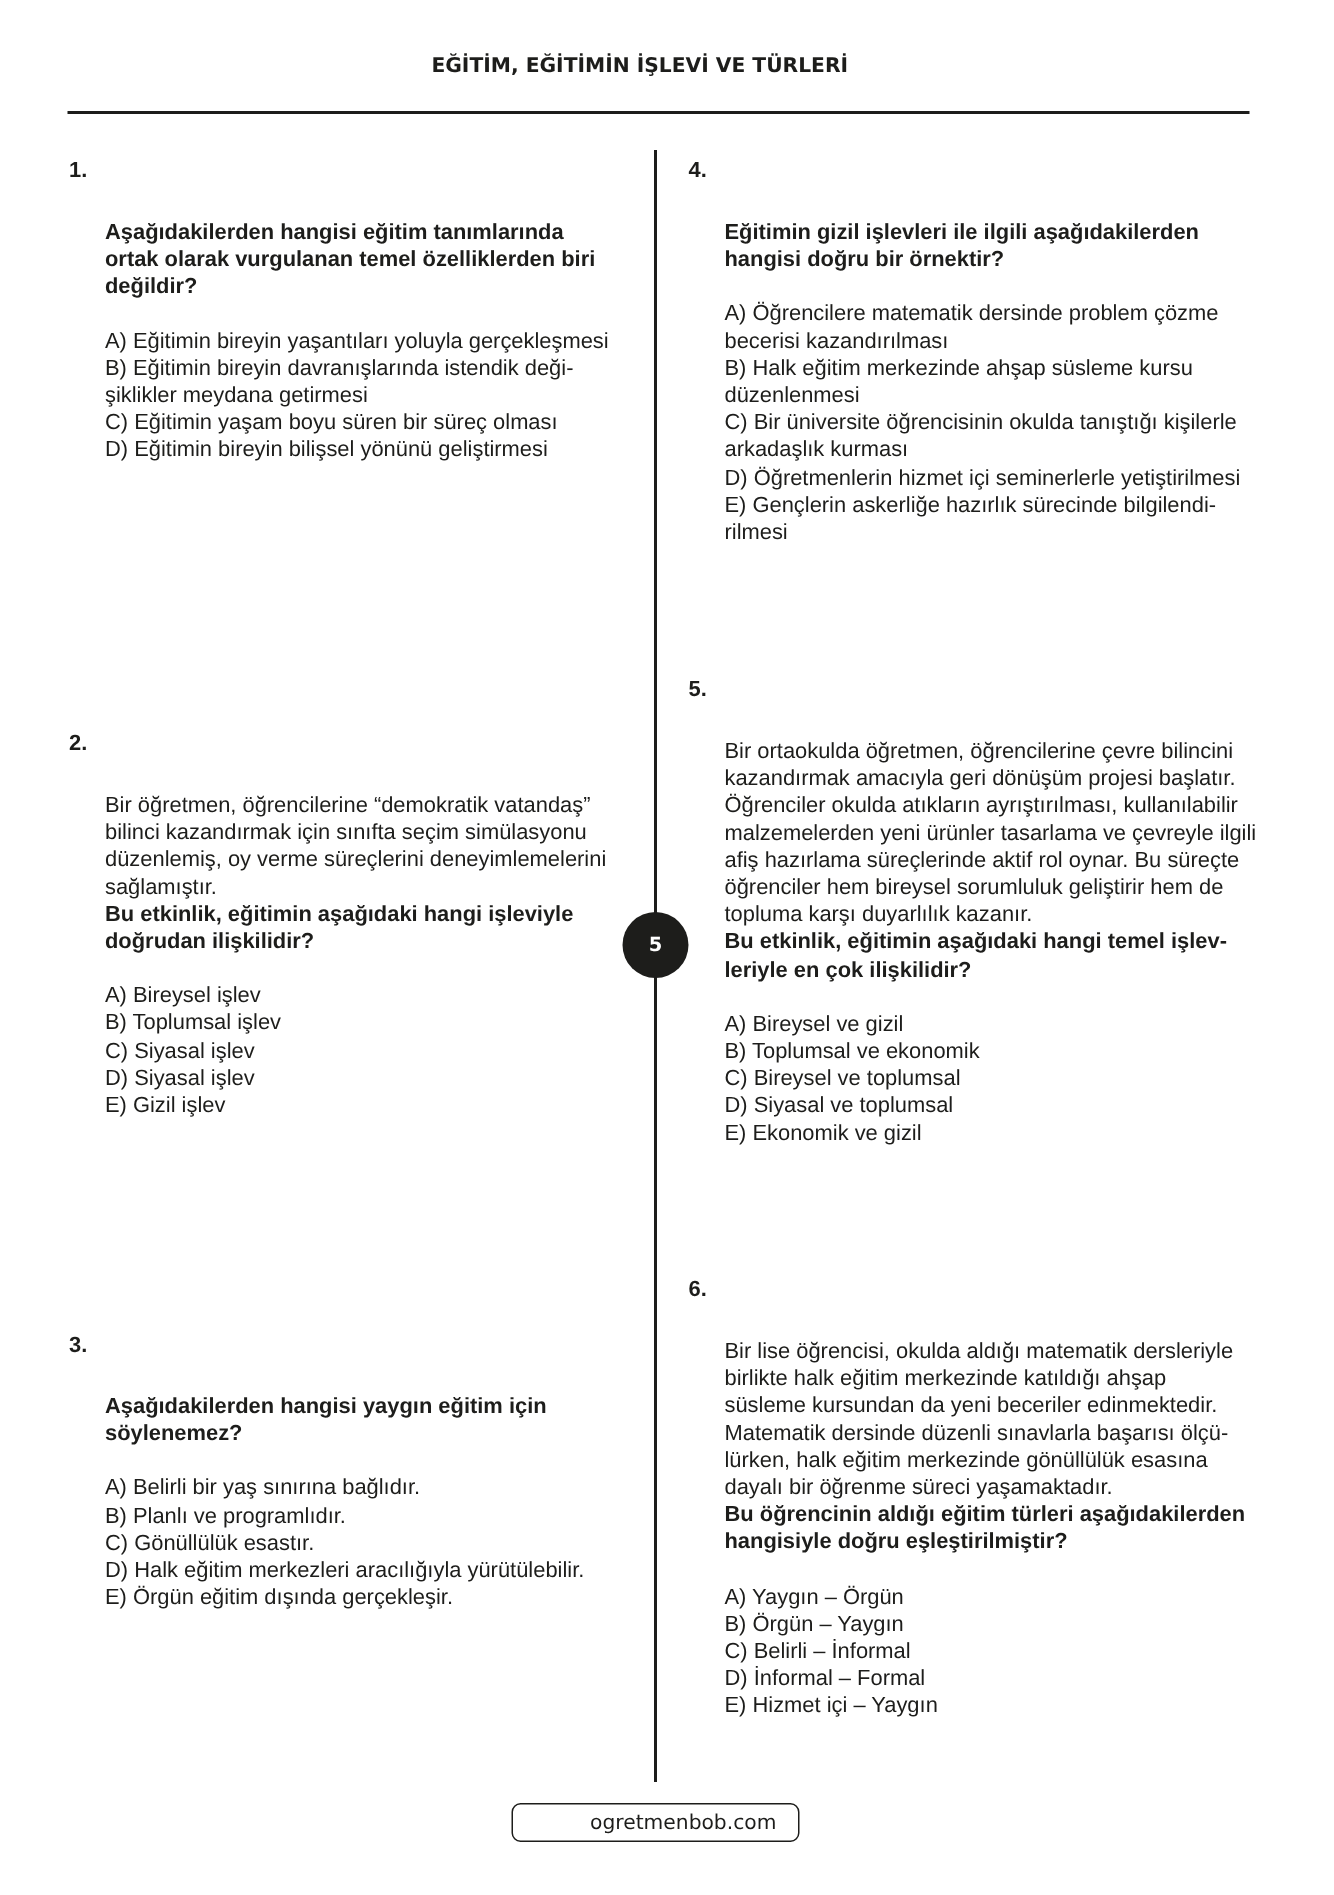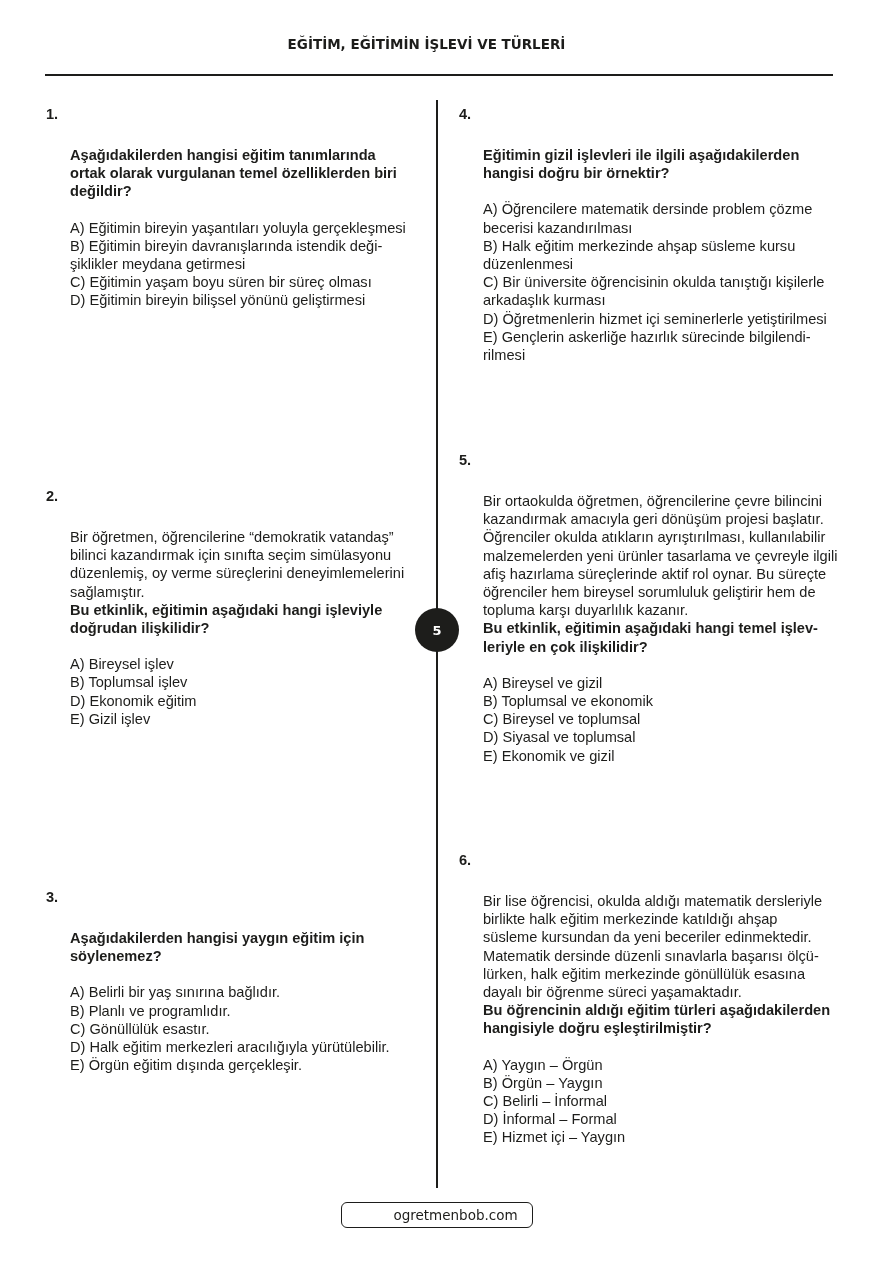--- a/index.html
+++ b/index.html
@@ -71,21 +71,22 @@
 </div>
 
 <div class="question q2">
   <span class="num">2.</span>
   <div class="body">
     <div>Bir öğretmen, öğrencilerine “demokratik vatandaş” bilinci kazandırmak için sınıfta seçim simülasyonu düzenlemiş, oy verme süreçlerini deneyimleme­lerini sağlamıştır.</div>
     <div class="bold">Bu etkinlik, eğitimin aşağıdaki hangi işleviyle doğrudan ilişkilidir?</div>
     <div class="options">
       <span class="opt">A) Bireysel işlev</span>
       <span class="opt">B) Toplumsal işlev</span>
-      <span class="opt">D) Ekonomik eğitim</span>
+      <span class="opt">C) Siyasal işlev</span>
+      <span class="opt">D) Siyasal işlev</span>
       <span class="opt">E) Gizil işlev</span>
     </div>
   </div>
 </div>
 
 <div class="question q3">
   <span class="num">3.</span>
   <div class="body">
     <div class="bold">Aşağıdakilerden hangisi yaygın eğitim için söylenemez?</div>
     <div class="options">

